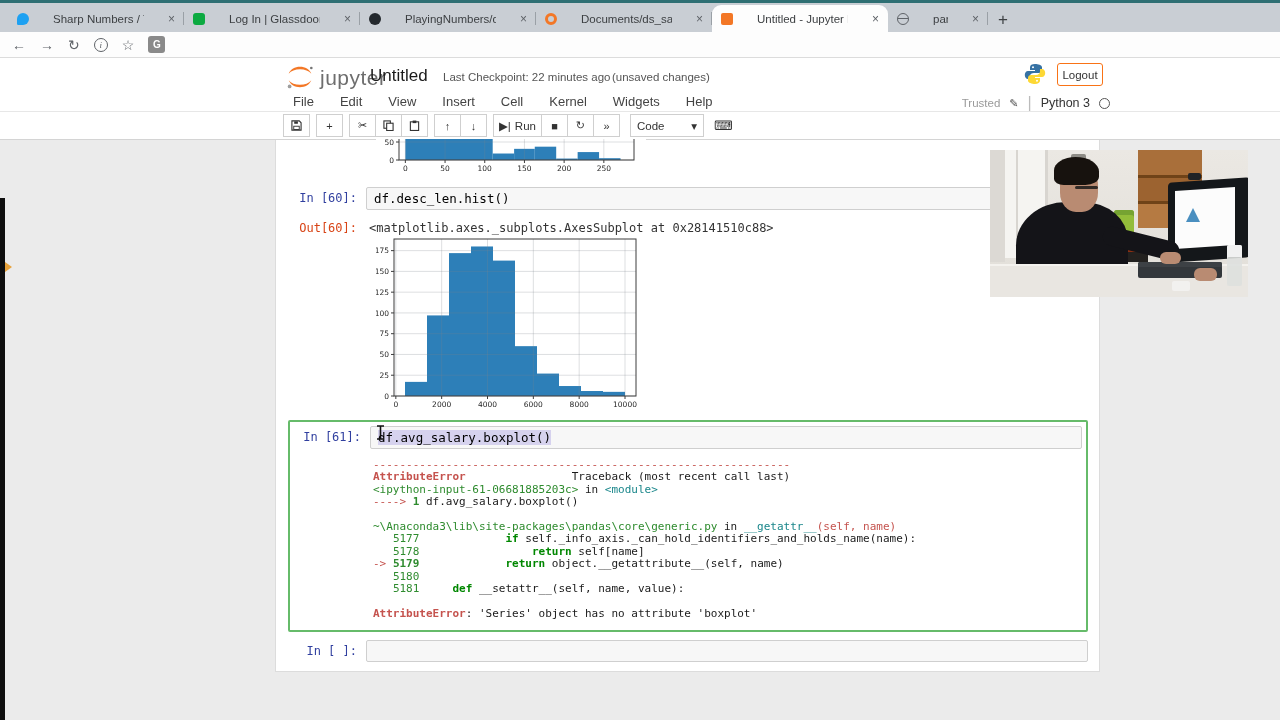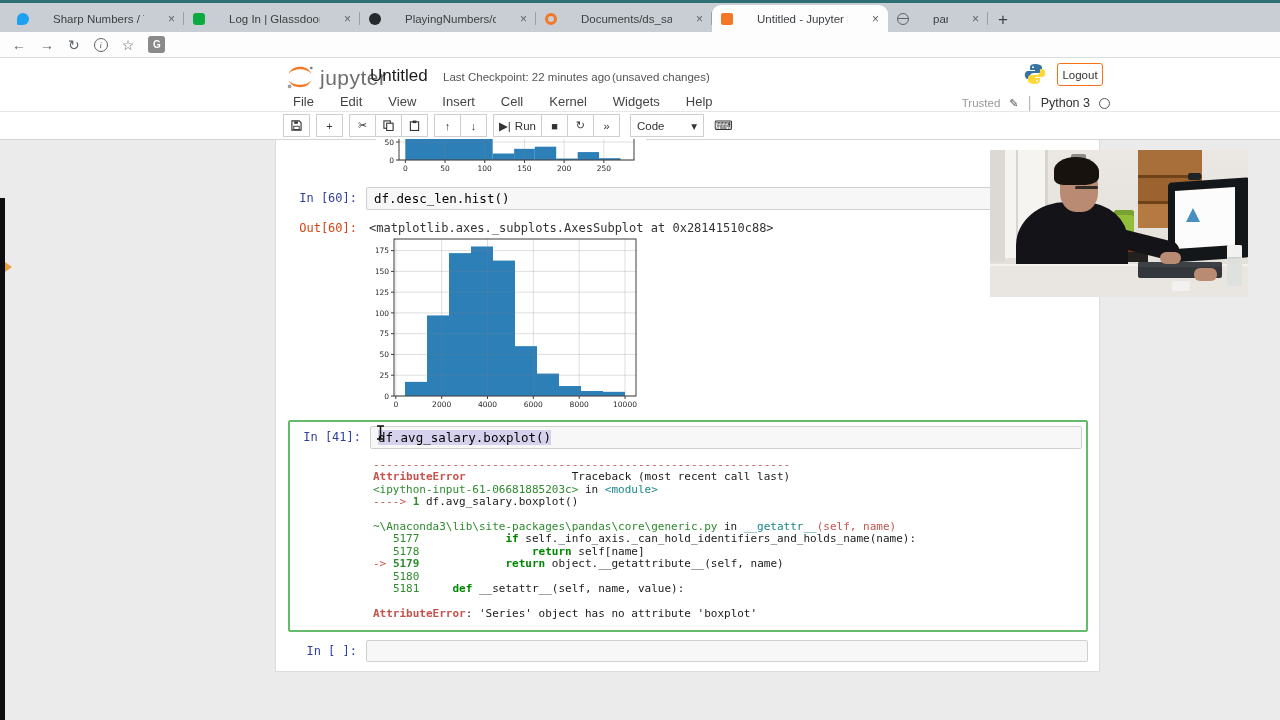--- a/index.html
+++ b/index.html
@@ -384,21 +384,21 @@
           <line x1="15" y1="56.164021164021165" x2="18" y2="56.164021164021165" stroke="#3c3c3c" stroke-width="1"></line>
           <text x="13" y="58.764021164021166" text-anchor="end" font-size="7.5" font-family="DejaVu Sans, sans-serif" fill="#262626">125</text>
           <line x1="15" y1="35.396825396825406" x2="18" y2="35.396825396825406" stroke="#3c3c3c" stroke-width="1"></line>
           <text x="13" y="37.99682539682541" text-anchor="end" font-size="7.5" font-family="DejaVu Sans, sans-serif" fill="#262626">150</text>
           <line x1="15" y1="14.629629629629619" x2="18" y2="14.629629629629619" stroke="#3c3c3c" stroke-width="1"></line>
           <text x="13" y="17.22962962962962" text-anchor="end" font-size="7.5" font-family="DejaVu Sans, sans-serif" fill="#262626">175</text>
         </svg>
 
       <div class="cell-sel">
         <div class="irow">
-          <div class="prompt in">In [41]:</div>
+          <div class="prompt in">In [61]:</div>
           <div class="inputbox"><span class="sel-hl">df.avg_salary.boxplot()</span></div>
         </div>
         <div class="tb">
           <div class="tb-line sep">---------------------------------------------------------------</div>
           <div class="tb-line"><span class="red b">AttributeError</span><span>                </span><span>Traceback (most recent call last)</span></div>
           <div class="tb-line"><span class="grn">&lt;ipython-input-61-06681885203c&gt;</span><span> in </span><span class="cyn">&lt;module&gt;</span></div>
           <div class="tb-line"><span class="red">----&gt; </span><span class="grn b">1</span><span> df.avg_salary.boxplot()</span></div>
           <div class="tb-line">&nbsp;</div>
           <div class="tb-line"><span class="grn">~\Anaconda3\lib\site-packages\pandas\core\generic.py</span><span> in </span><span class="cyn">__getattr__</span><span class="red">(self, name)</span></div>
           <div class="tb-line"><span class="grn">   </span><span class="grn">5177</span><span>             </span><span class="kw">if</span><span> self._info_axis._can_hold_identifiers_and_holds_name(name):</span></div>

